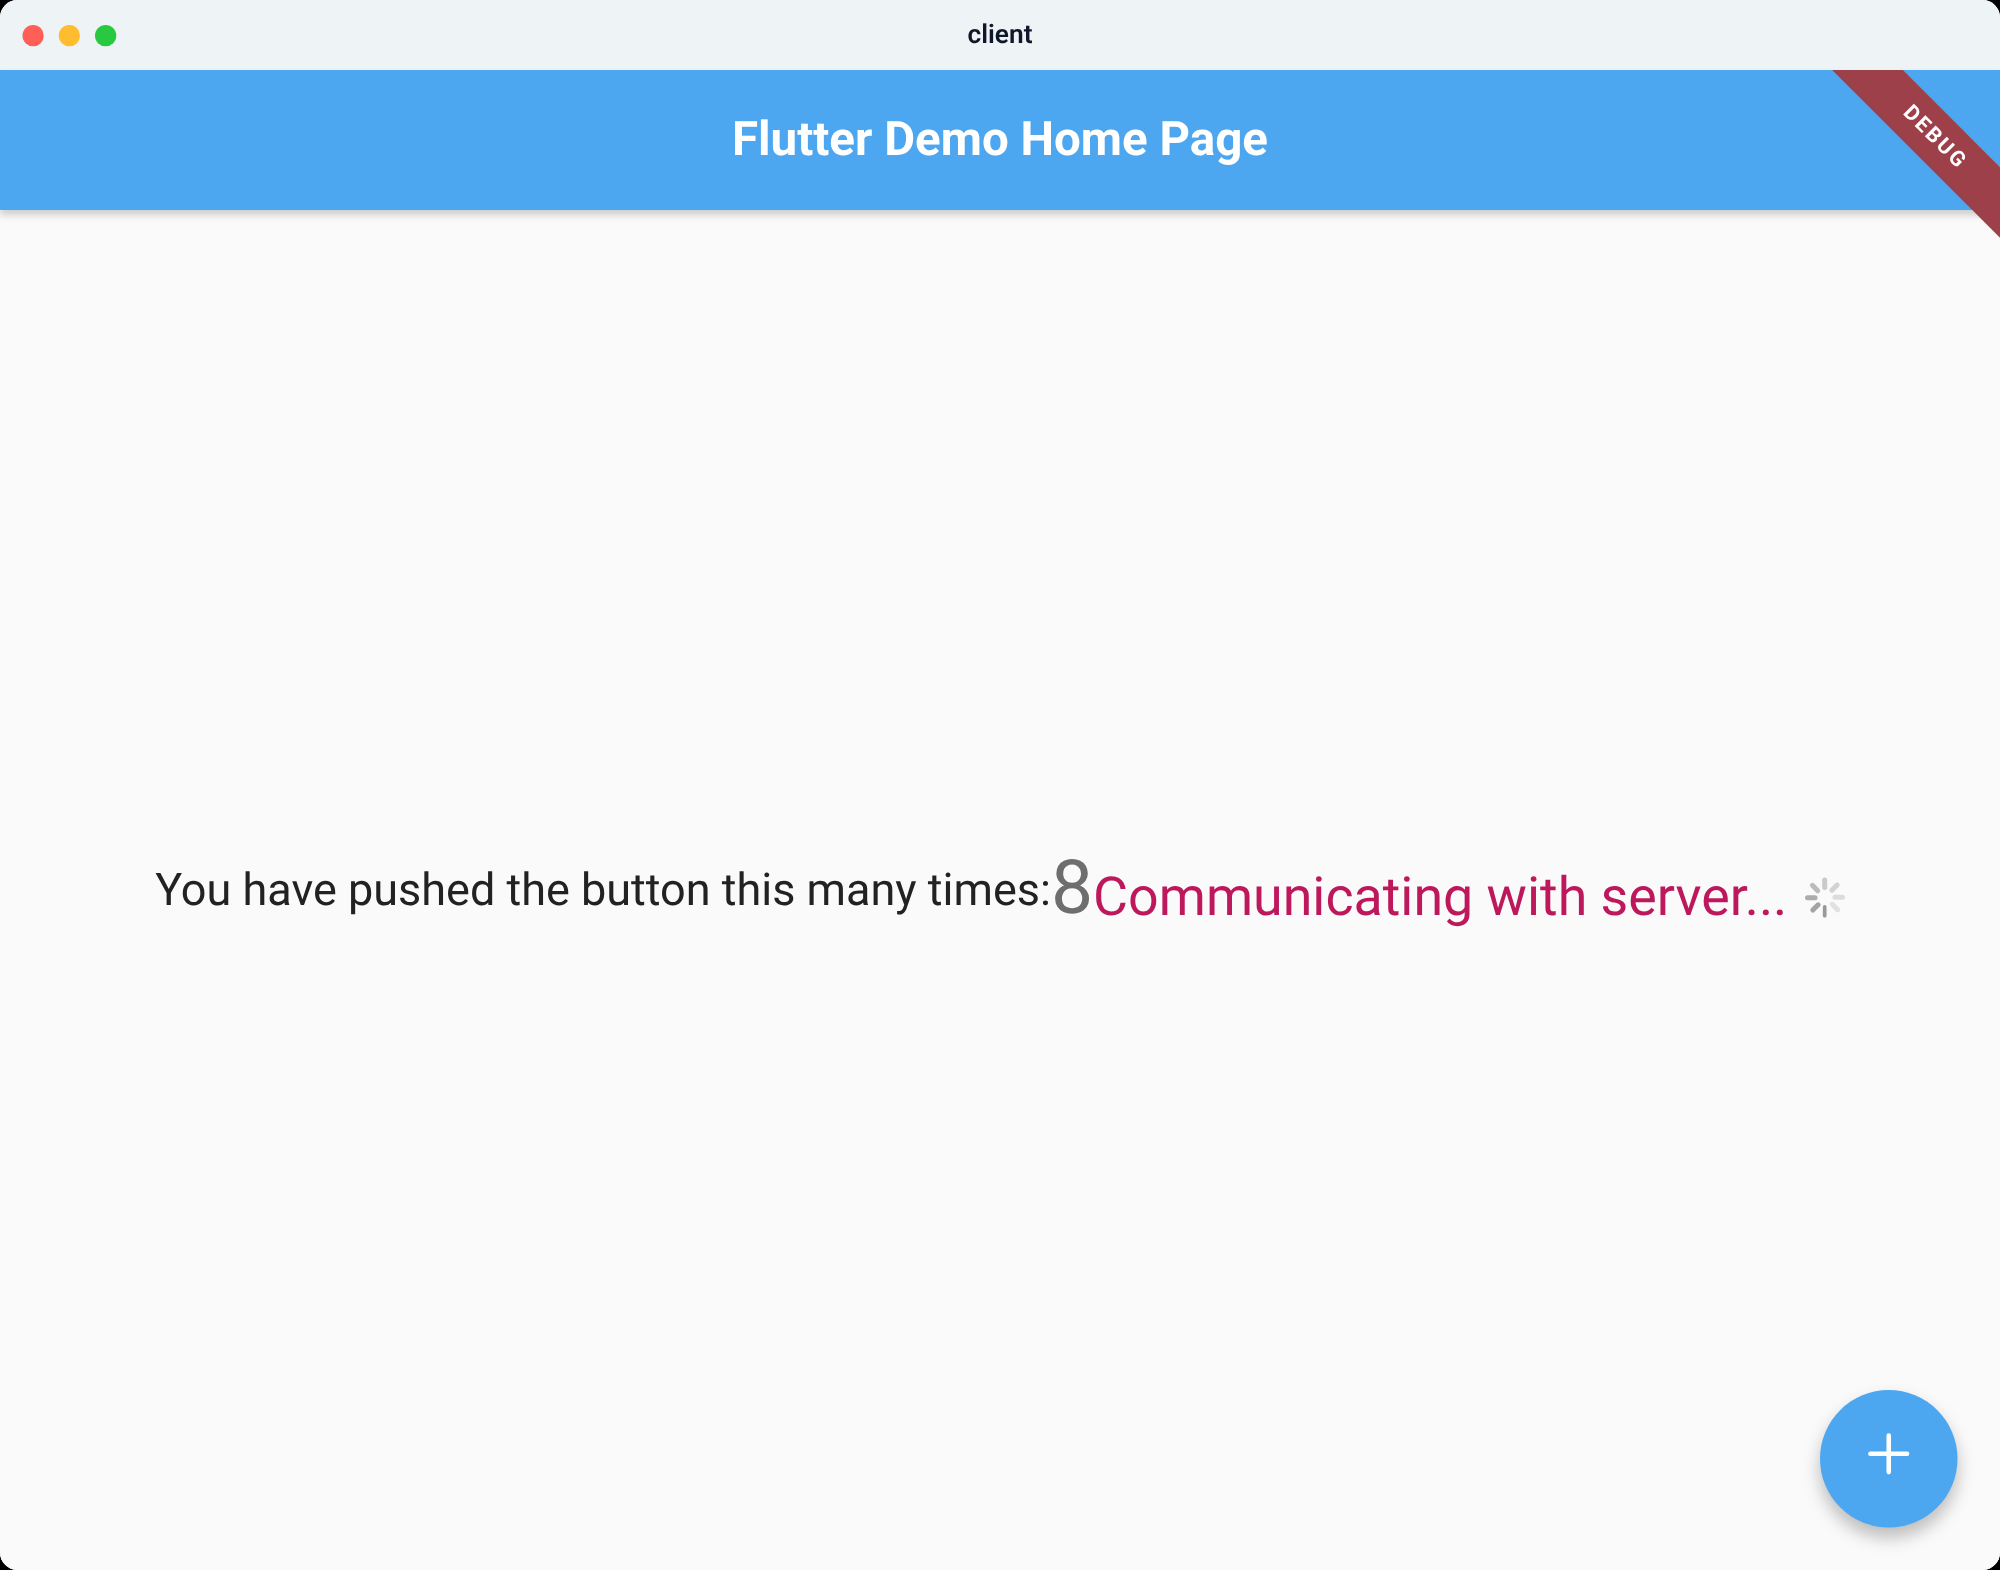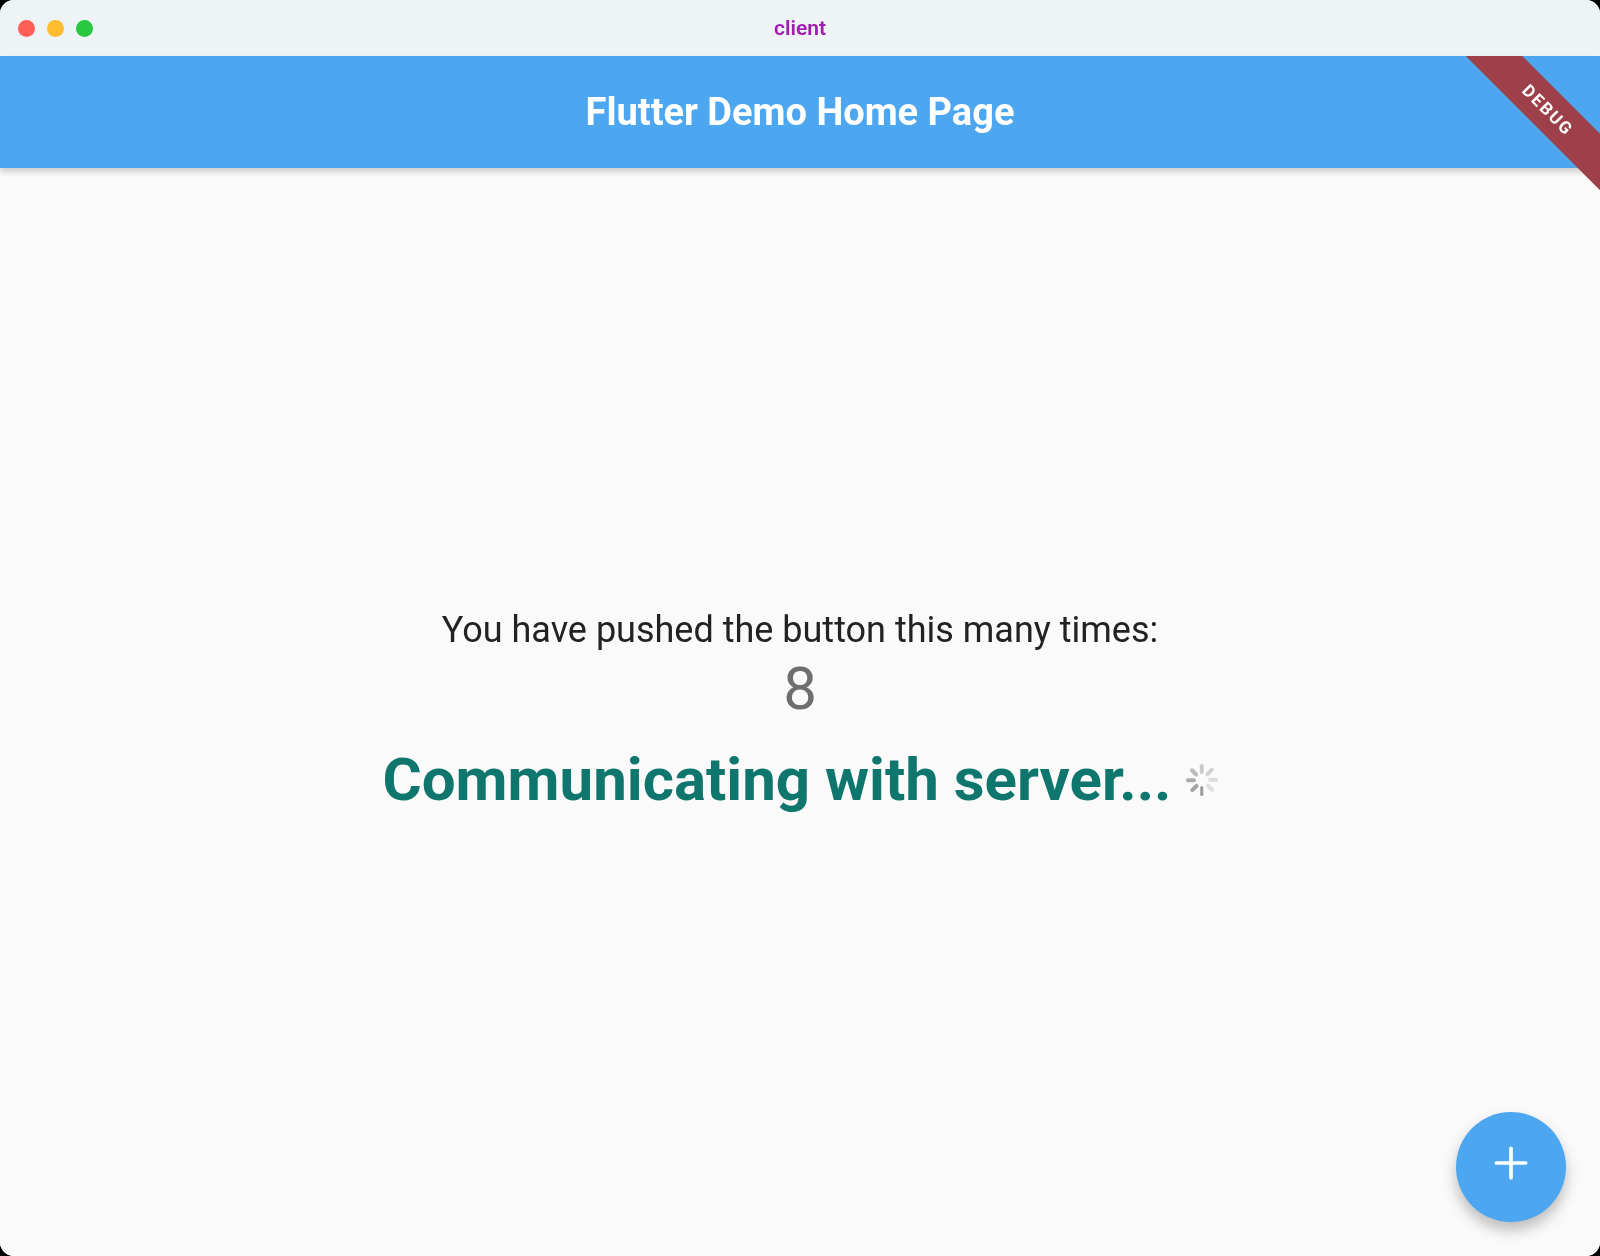--- a/index.html
+++ b/index.html
@@ -51,21 +51,21 @@
     .tl-close { background: #ff5f57; }
     .tl-min { background: #febc2e; }
     .tl-max { background: #28c840; }
 
     .titlebar-title {
       position: absolute;
       left: 50%;
       transform: translateX(-50%);
       font-size: 21px;
       font-weight: 600;
-      color: #a21caf;
+      color: #0f172a;
     }
 
     .app {
       flex: 1;
       display: flex;
       flex-direction: column;
       position: relative;
       background: #fafafa;
     }
 
@@ -113,21 +113,21 @@
     .debug-text {
       color: #fff;
       font-weight: 700;
       font-size: 17px;
       letter-spacing: 2px;
     }
 
     .content {
       flex: 1;
       display: flex;
-      flex-direction: column;
+      flex-direction: row;
       align-items: center;
       justify-content: center;
     }
 
     .push-text {
       font-size: 36px;
       color: #222;
       font-weight: 400;
     }
 
@@ -140,23 +140,23 @@
     }
 
     .status-row {
       display: flex;
       align-items: center;
       gap: 14px;
       margin-top: 12px;
     }
 
     .status-text {
-      font-size: 60px;
-      font-weight: 700;
-      color: #0f766e;
+      font-size: 43px;
+      font-weight: 400;
+      color: #be185d;
     }
 
     .spinner {
       width: 32px;
       height: 32px;
       position: relative;
     }
 
     .spinner span {
       position: absolute;

